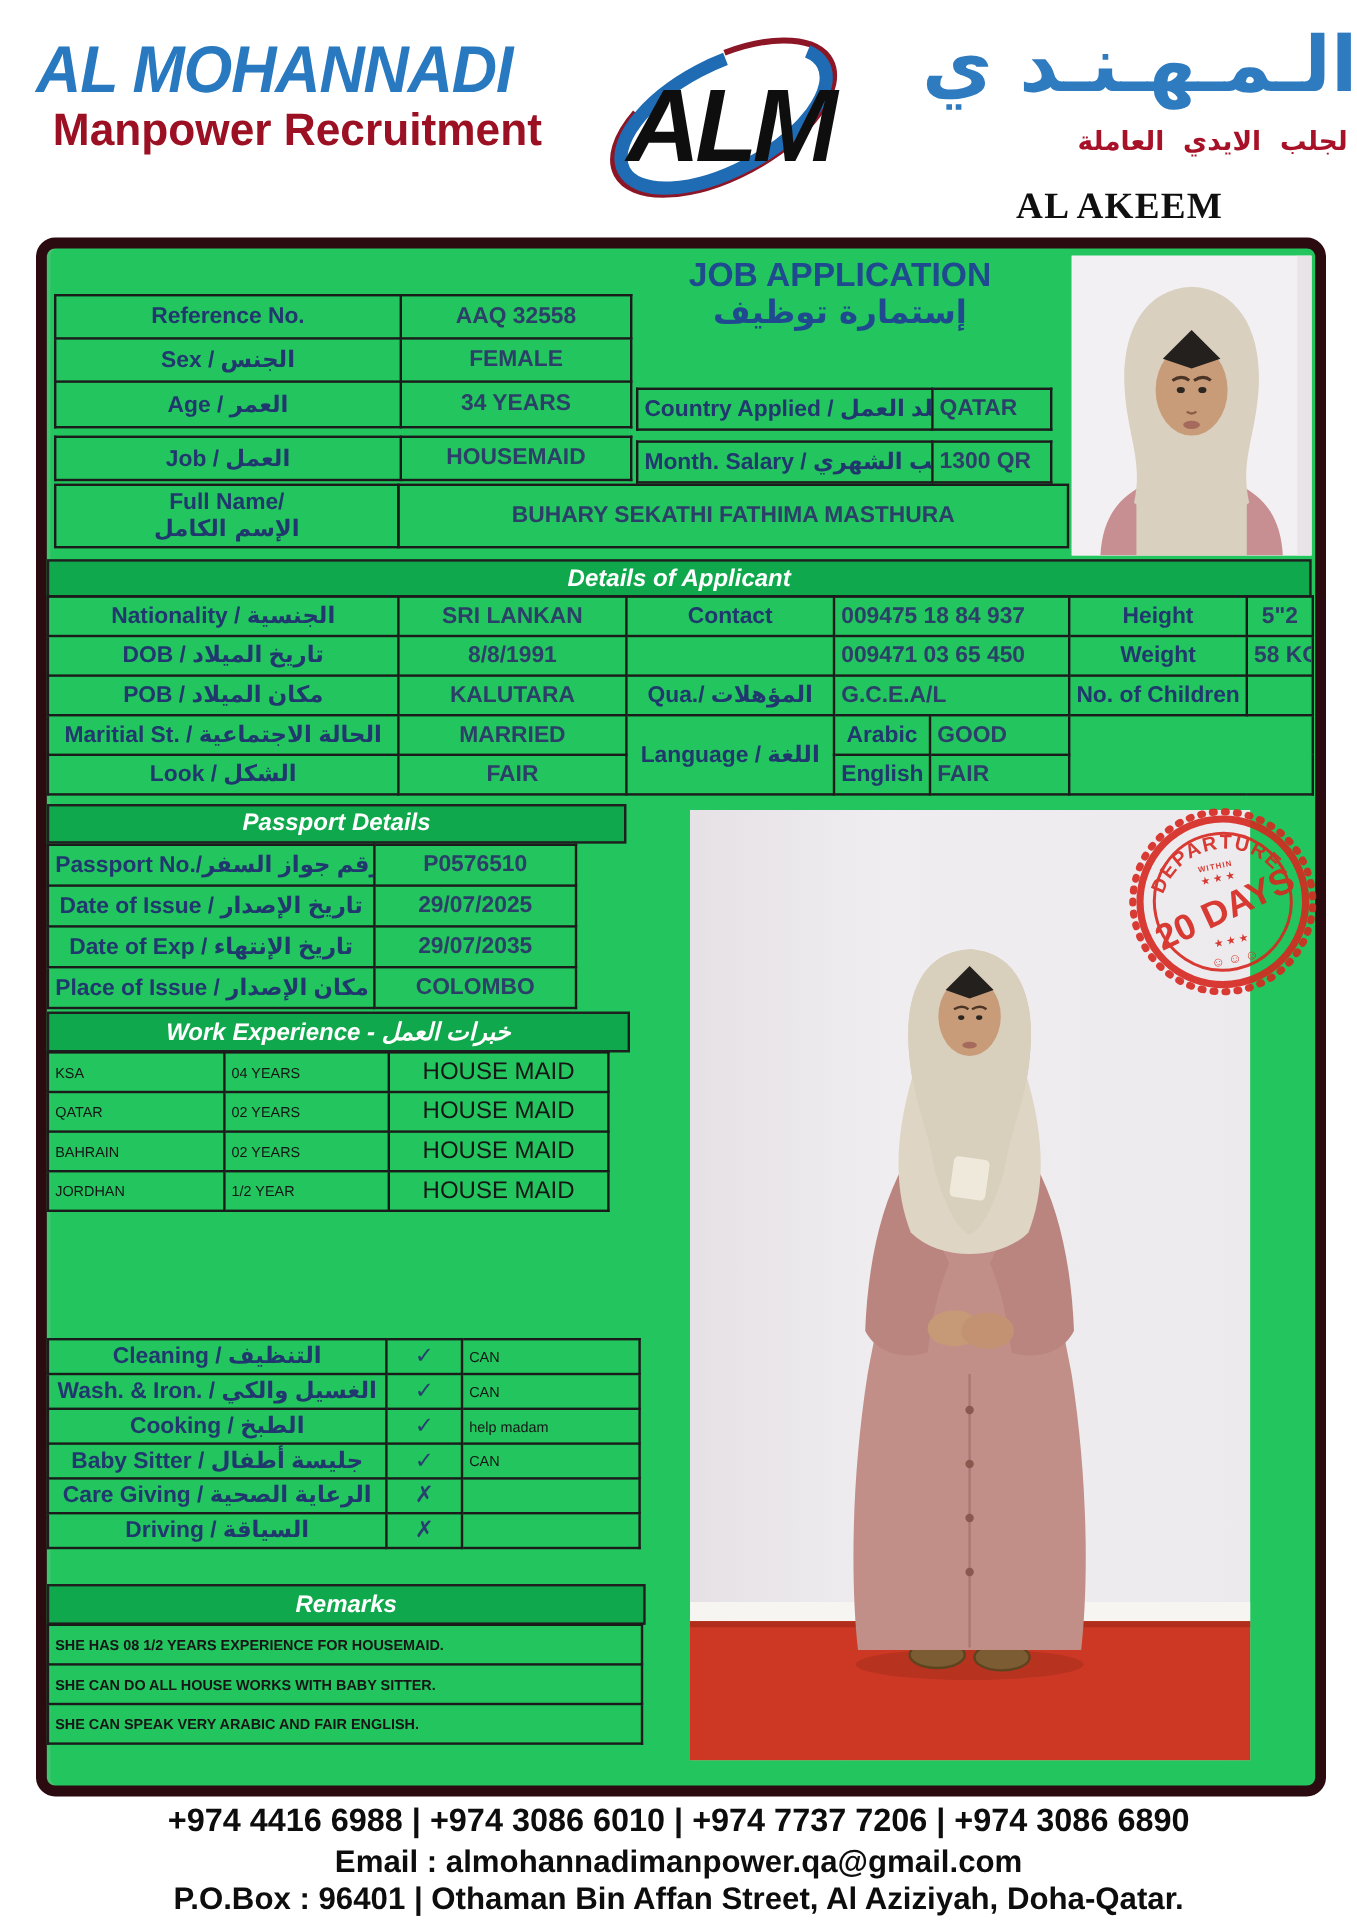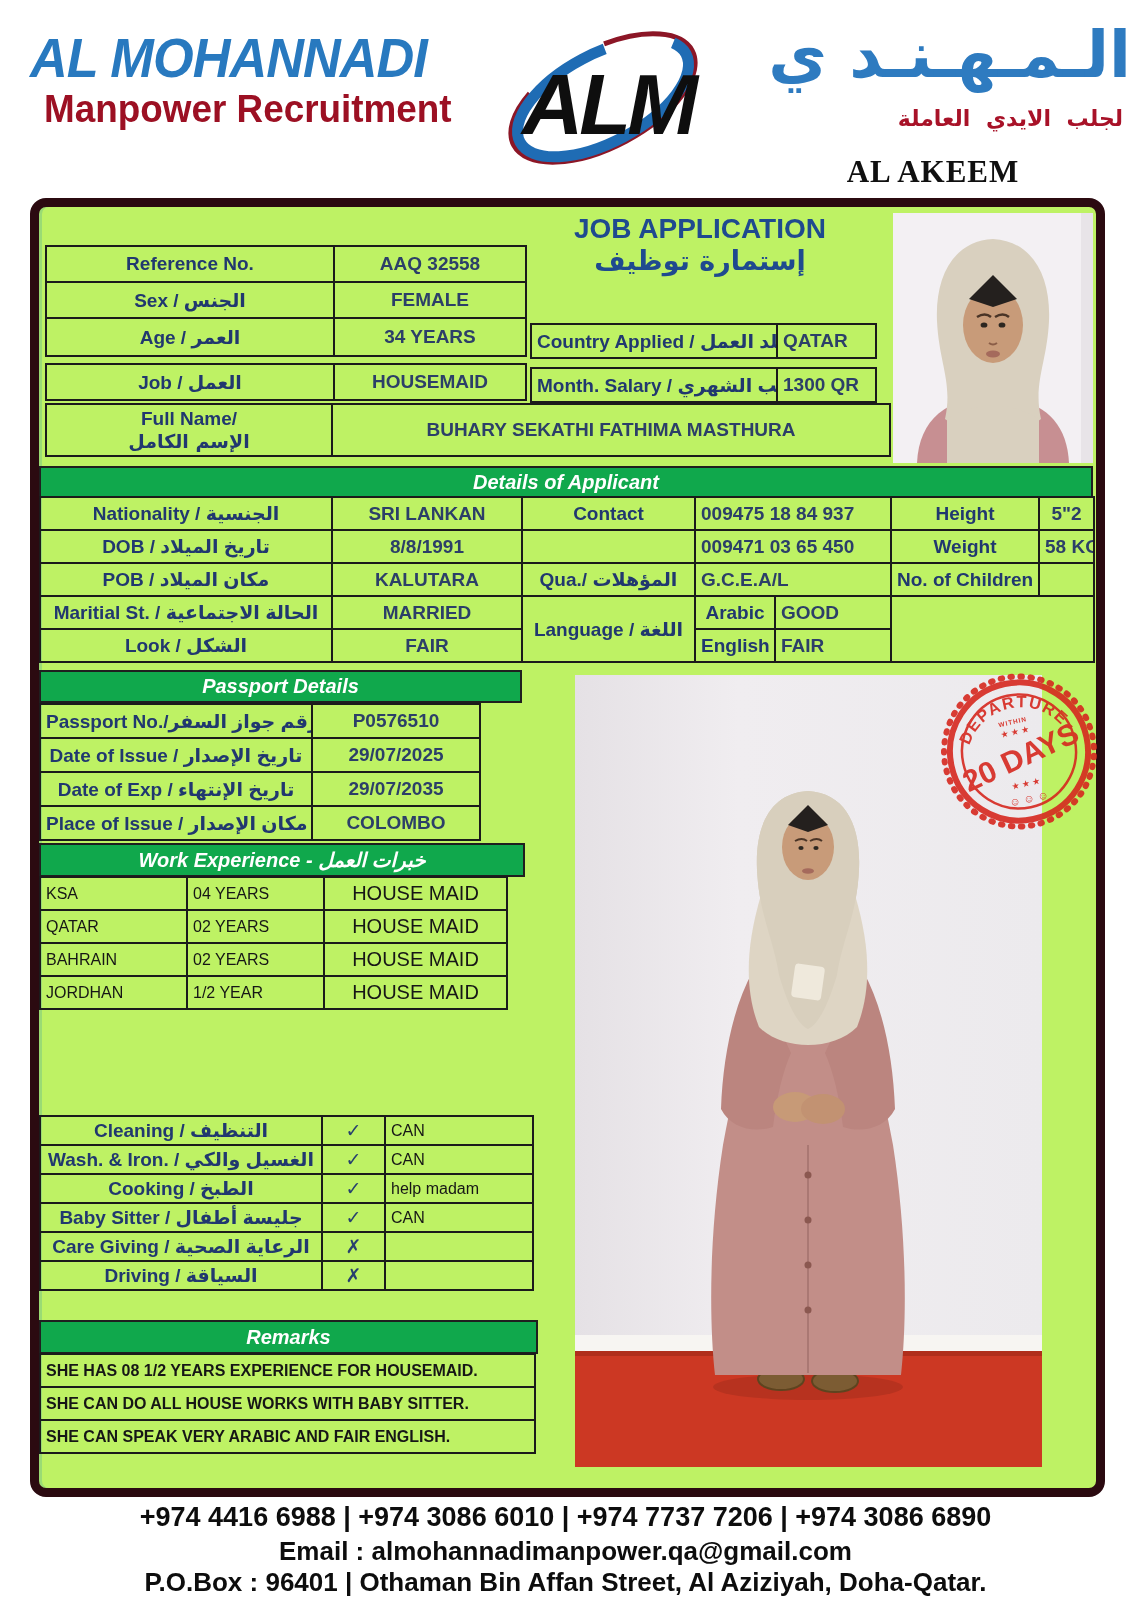--- a/index.html
+++ b/index.html
@@ -16,28 +16,28 @@
   .brand-ar{left:735px;top:0px;width:396px;text-align:right;direction:rtl;
     font-size:64px;line-height:110px;font-weight:bold;color:#2e7bc0;
     font-family:"DejaVu Sans",sans-serif;white-space:nowrap;}
   .brand-ar-sub{left:735px;top:106px;width:388px;text-align:right;direction:rtl;
     font-size:22px;font-weight:bold;color:#a81228;word-spacing:8px;
     font-family:"DejaVu Sans",sans-serif;}
   .partner{left:735px;top:154px;width:396px;text-align:center;font-size:31px;font-weight:bold;
     color:#101010;letter-spacing:1px;font-family:"Liberation Serif","DejaVu Serif",serif;}
   
   .frame{left:30px;top:198px;width:1057px;height:1281px;border:9px solid #2b0a10;
-    border-radius:16px;background:#bef264;box-shadow:inset 3px 0 0 rgba(110,190,135,.45);}
+    border-radius:16px;background:#22c55e;box-shadow:inset 3px 0 0 rgba(110,190,135,.45);}
   
   table.f{border-collapse:collapse;table-layout:fixed;position:absolute;}
   table.f td{border:2px solid #1b1b1b;padding:0 5px;overflow:hidden;white-space:nowrap;}
   td.lb{color:#21386f;font-weight:bold;font-size:19px;text-align:center;}
   td.vl{color:#2c3f68;font-weight:bold;font-size:19px;text-align:center;}
   td.vll{color:#2c3f68;font-weight:bold;font-size:19px;text-align:left;}
-  td.vk{color:#161616;font-size:16px;text-align:left;}
+  td.vk{color:#161616;font-size:12px;text-align:left;}
   td.vkc{color:#161616;font-size:20px;text-align:center;border-radius:15px;}
   td.nb{border:none;}
   .banner{background:#10a84c;border:2px solid #1f1f1f;color:#ffffff;
     font-weight:bold;font-style:italic;font-size:20px;display:flex;
     align-items:center;justify-content:center;}
   .box{border:2px solid #1b1b1b;display:flex;align-items:center;}
   .title-en{color:#1f4a8f;font-weight:bold;font-size:28px;text-align:center;}
   .title-ar{color:#1f4a8f;font-weight:bold;font-size:27px;text-align:center;
     font-family:"DejaVu Sans",sans-serif;}
   .wh{color:#1d3f8f;font-weight:bold;font-size:20px;line-height:1.25;text-align:center;}

